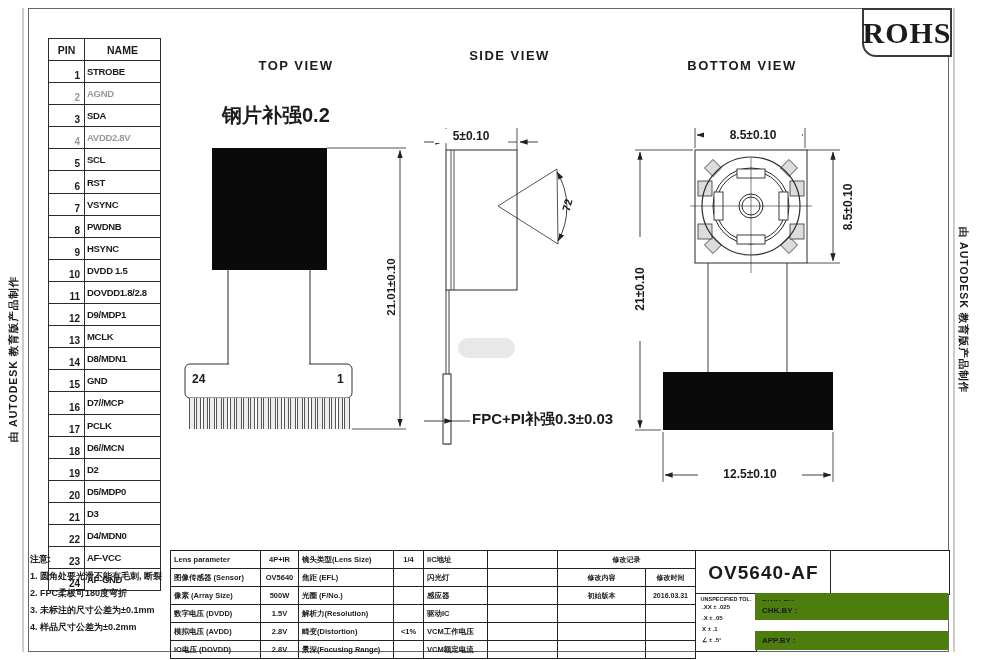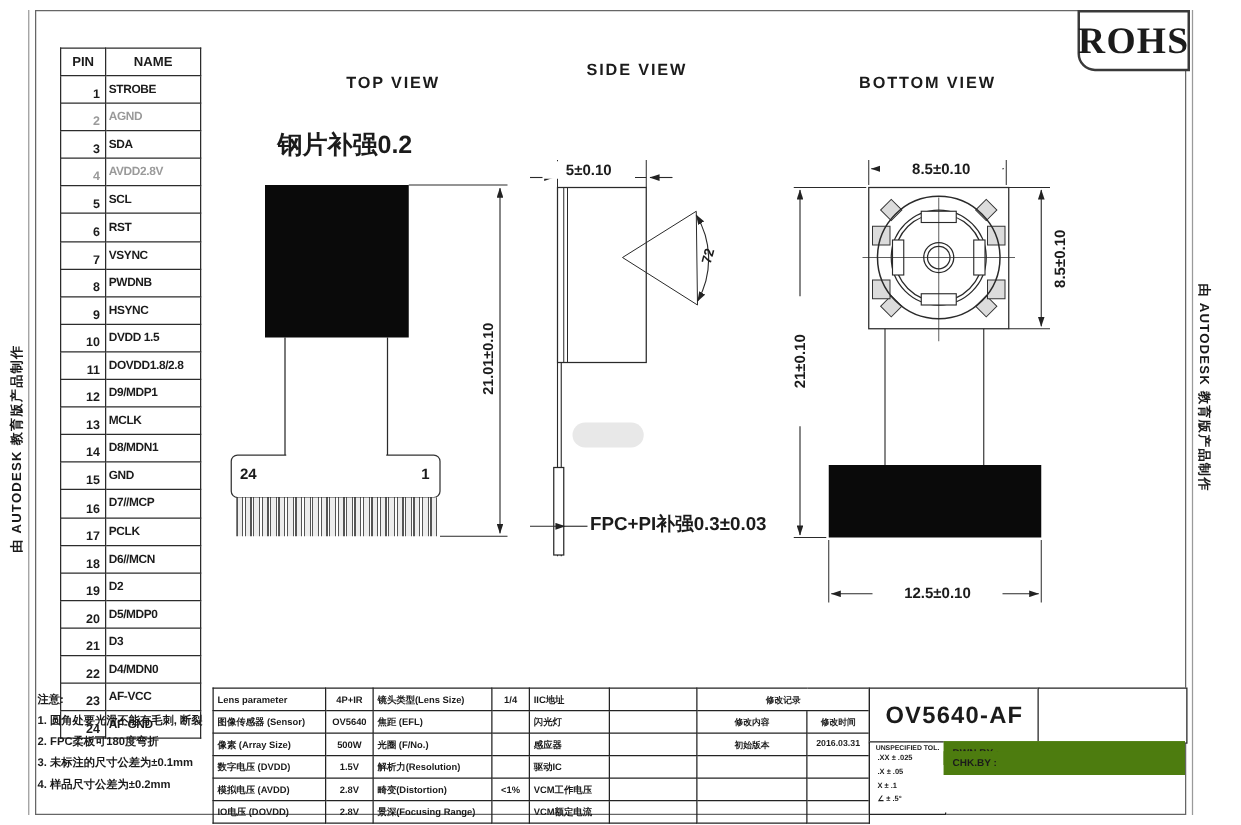--- a/index.html
+++ b/index.html
@@ -249,21 +249,21 @@
           <td class="pn">23</td>
           <td class="nm">AF-VCC</td>
         </tr>
         <tr>
           <td class="pn">24</td>
           <td class="nm">AF-GND</td>
         </tr>
       </tbody>
   </table>
 
-  <div class="txt ctr vtitle" style="left:240px;top:58px;width:112px;text-align:right;">TOP VIEW</div>
+  <div class="txt ctr vtitle" style="left:240px;top:58px;width:112px;">TOP VIEW</div>
   <div class="txt ctr vtitle" style="left:452px;top:48px;width:115px;">SIDE VIEW</div>
   <div class="txt ctr vtitle" style="left:678px;top:58px;width:128px;">BOTTOM VIEW</div>
 
   <div class="txt" style="left:222px;top:102px;font-size:20px;">钢片补强0.2</div>
   <div class="txt ctr dim rot" style="left:339px;top:281px;width:100px;font-size:11.5px;">21.01±0.10</div>
   <div class="txt" style="left:192px;top:372px;font-size:12px;">24</div>
   <div class="txt" style="left:337px;top:372px;font-size:12px;">1</div>
 
   <div class="txt ctr dim" style="left:434px;top:129px;width:70px;">5±0.10</div>
   <div class="txt" style="left:561px;top:199px;font-size:11px;transform:rotate(-75deg);">72</div>
@@ -363,15 +363,16 @@
   <div class="tb" id="tb-tol">
     <div style="padding-top:2px;">UNSPECIFIED TOL.</div>
     <div class="trow">.XX ± .025</div>
     <div class="trow">.X ± .05</div>
     <div class="trow">X ± .1</div>
     <div class="trow">∠ ± .5°</div>
   </div>
   <div class="tb" id="tb-by">
     <div class="byrow" style="top:0;">DWN.BY :</div>
     <div class="byrow" style="top:8px;">CHK.BY :</div>
+    <div class="byrow" style="top:38px;height:19px;">APP.BY :</div>
   </div>
 
 </div>
 
 </body></html>

